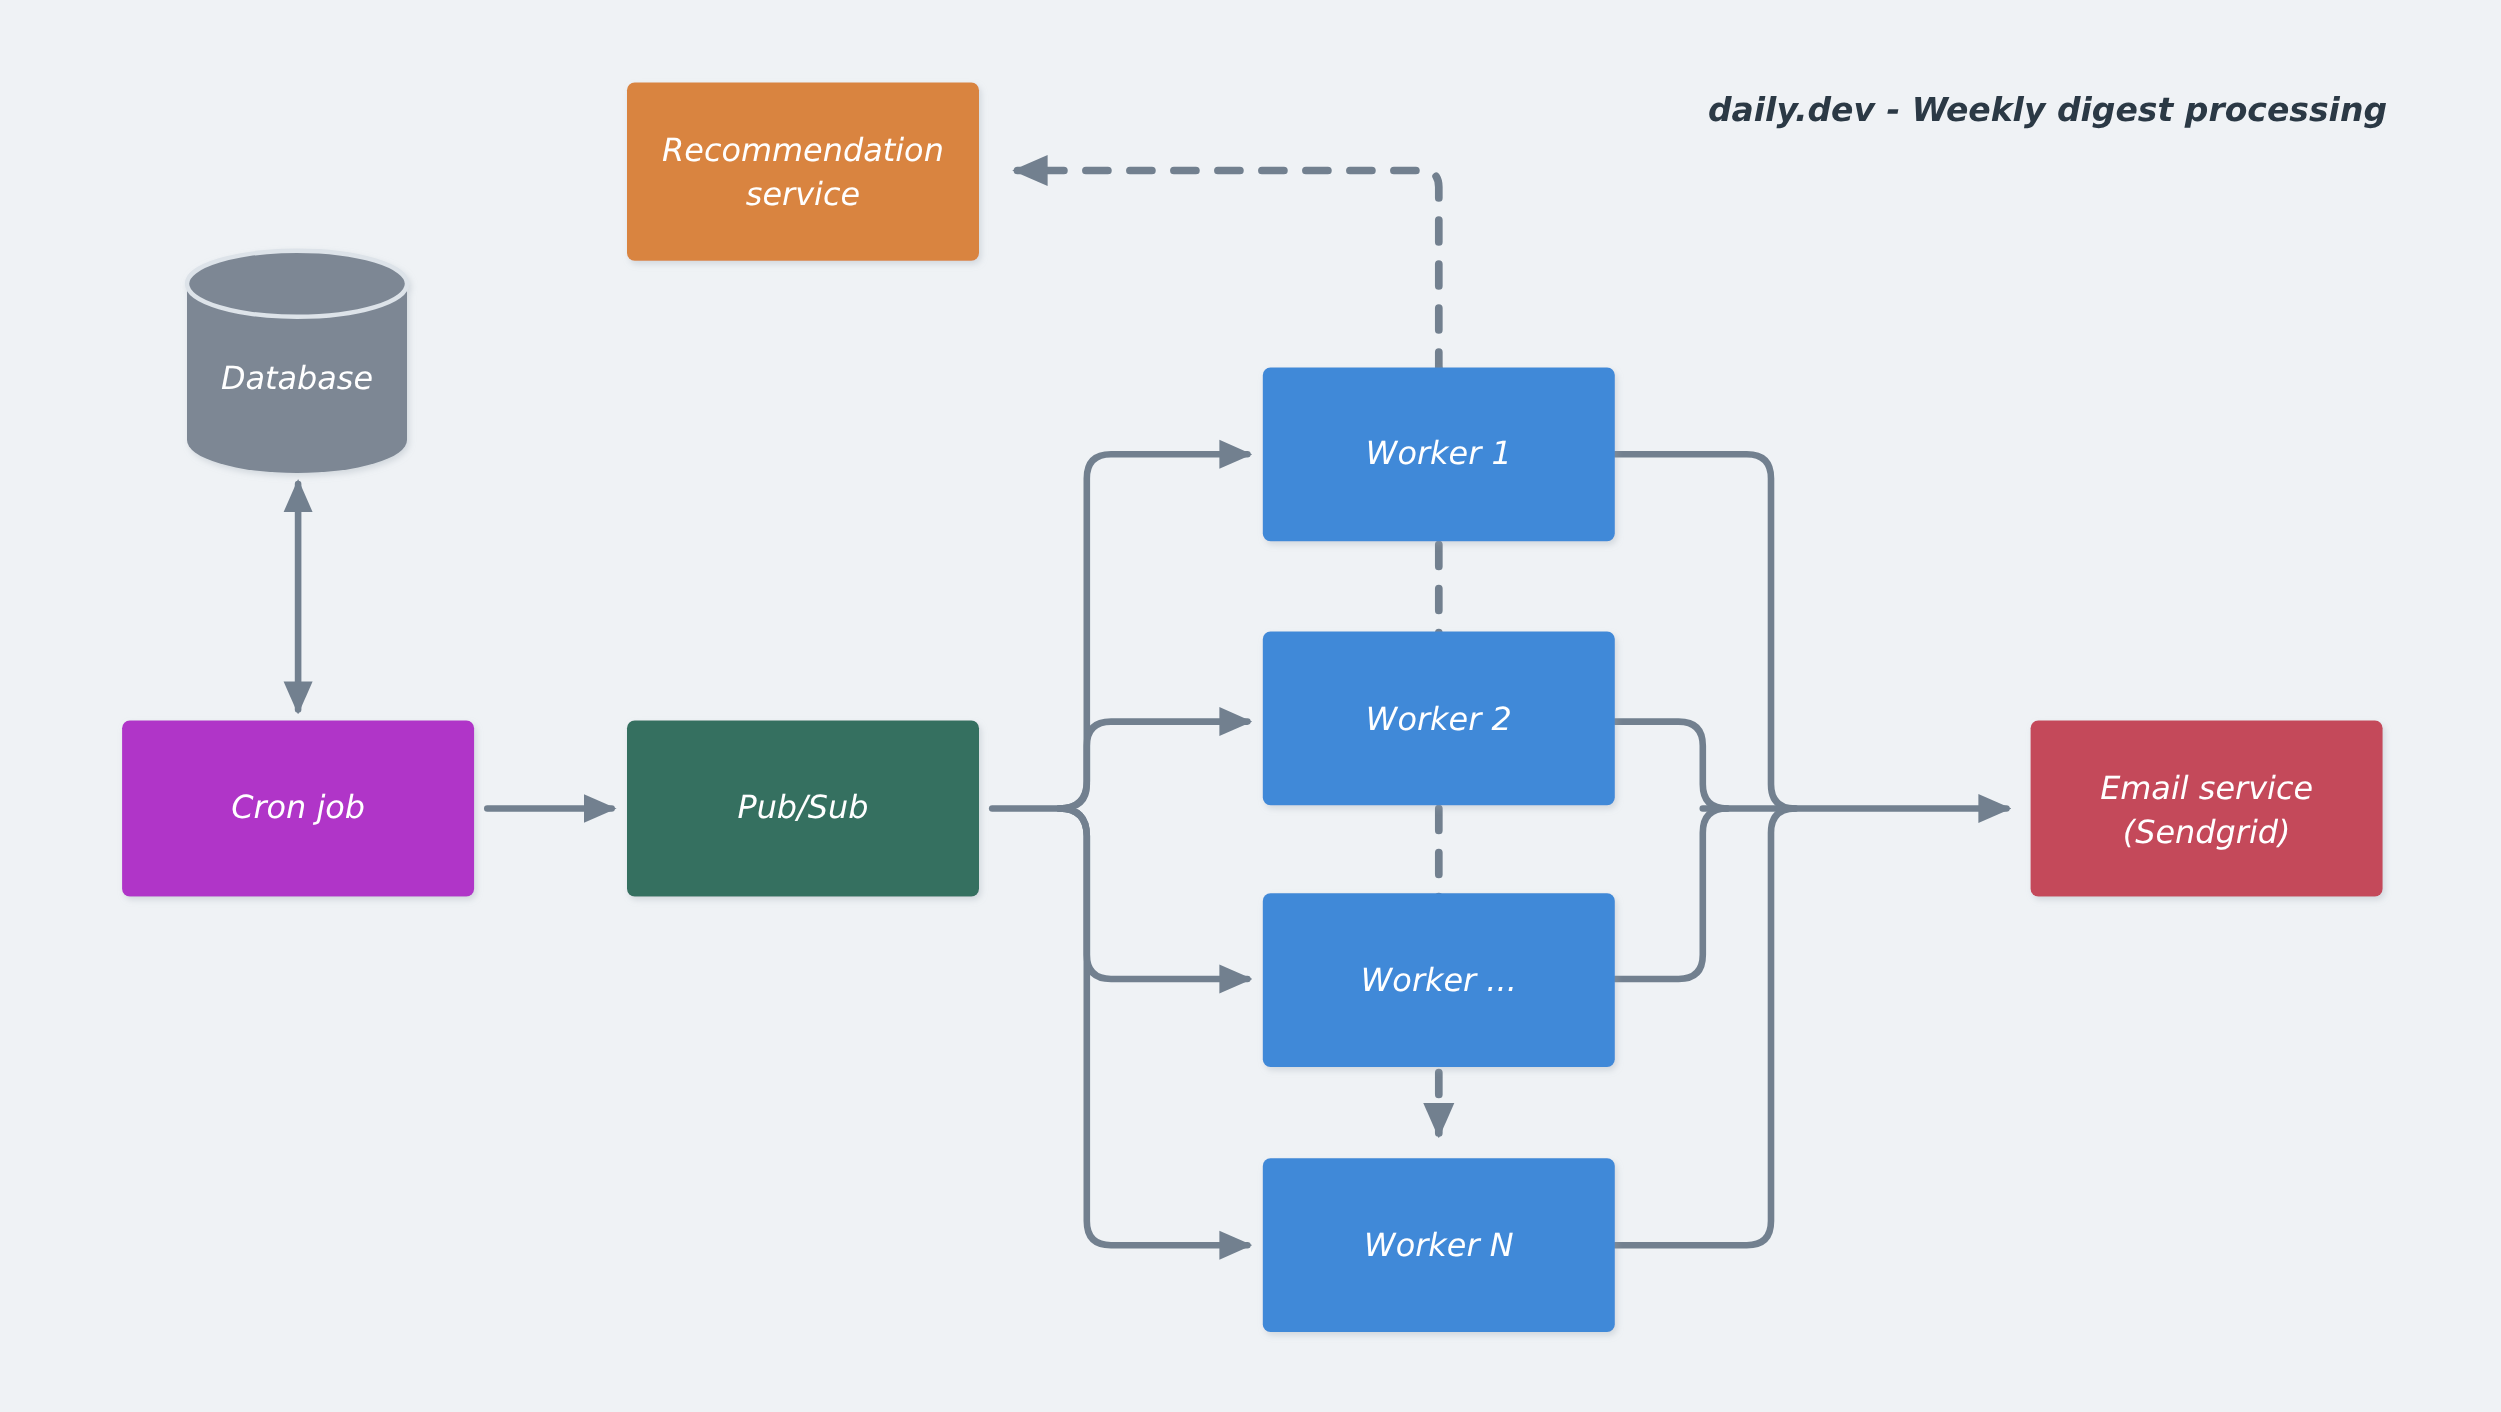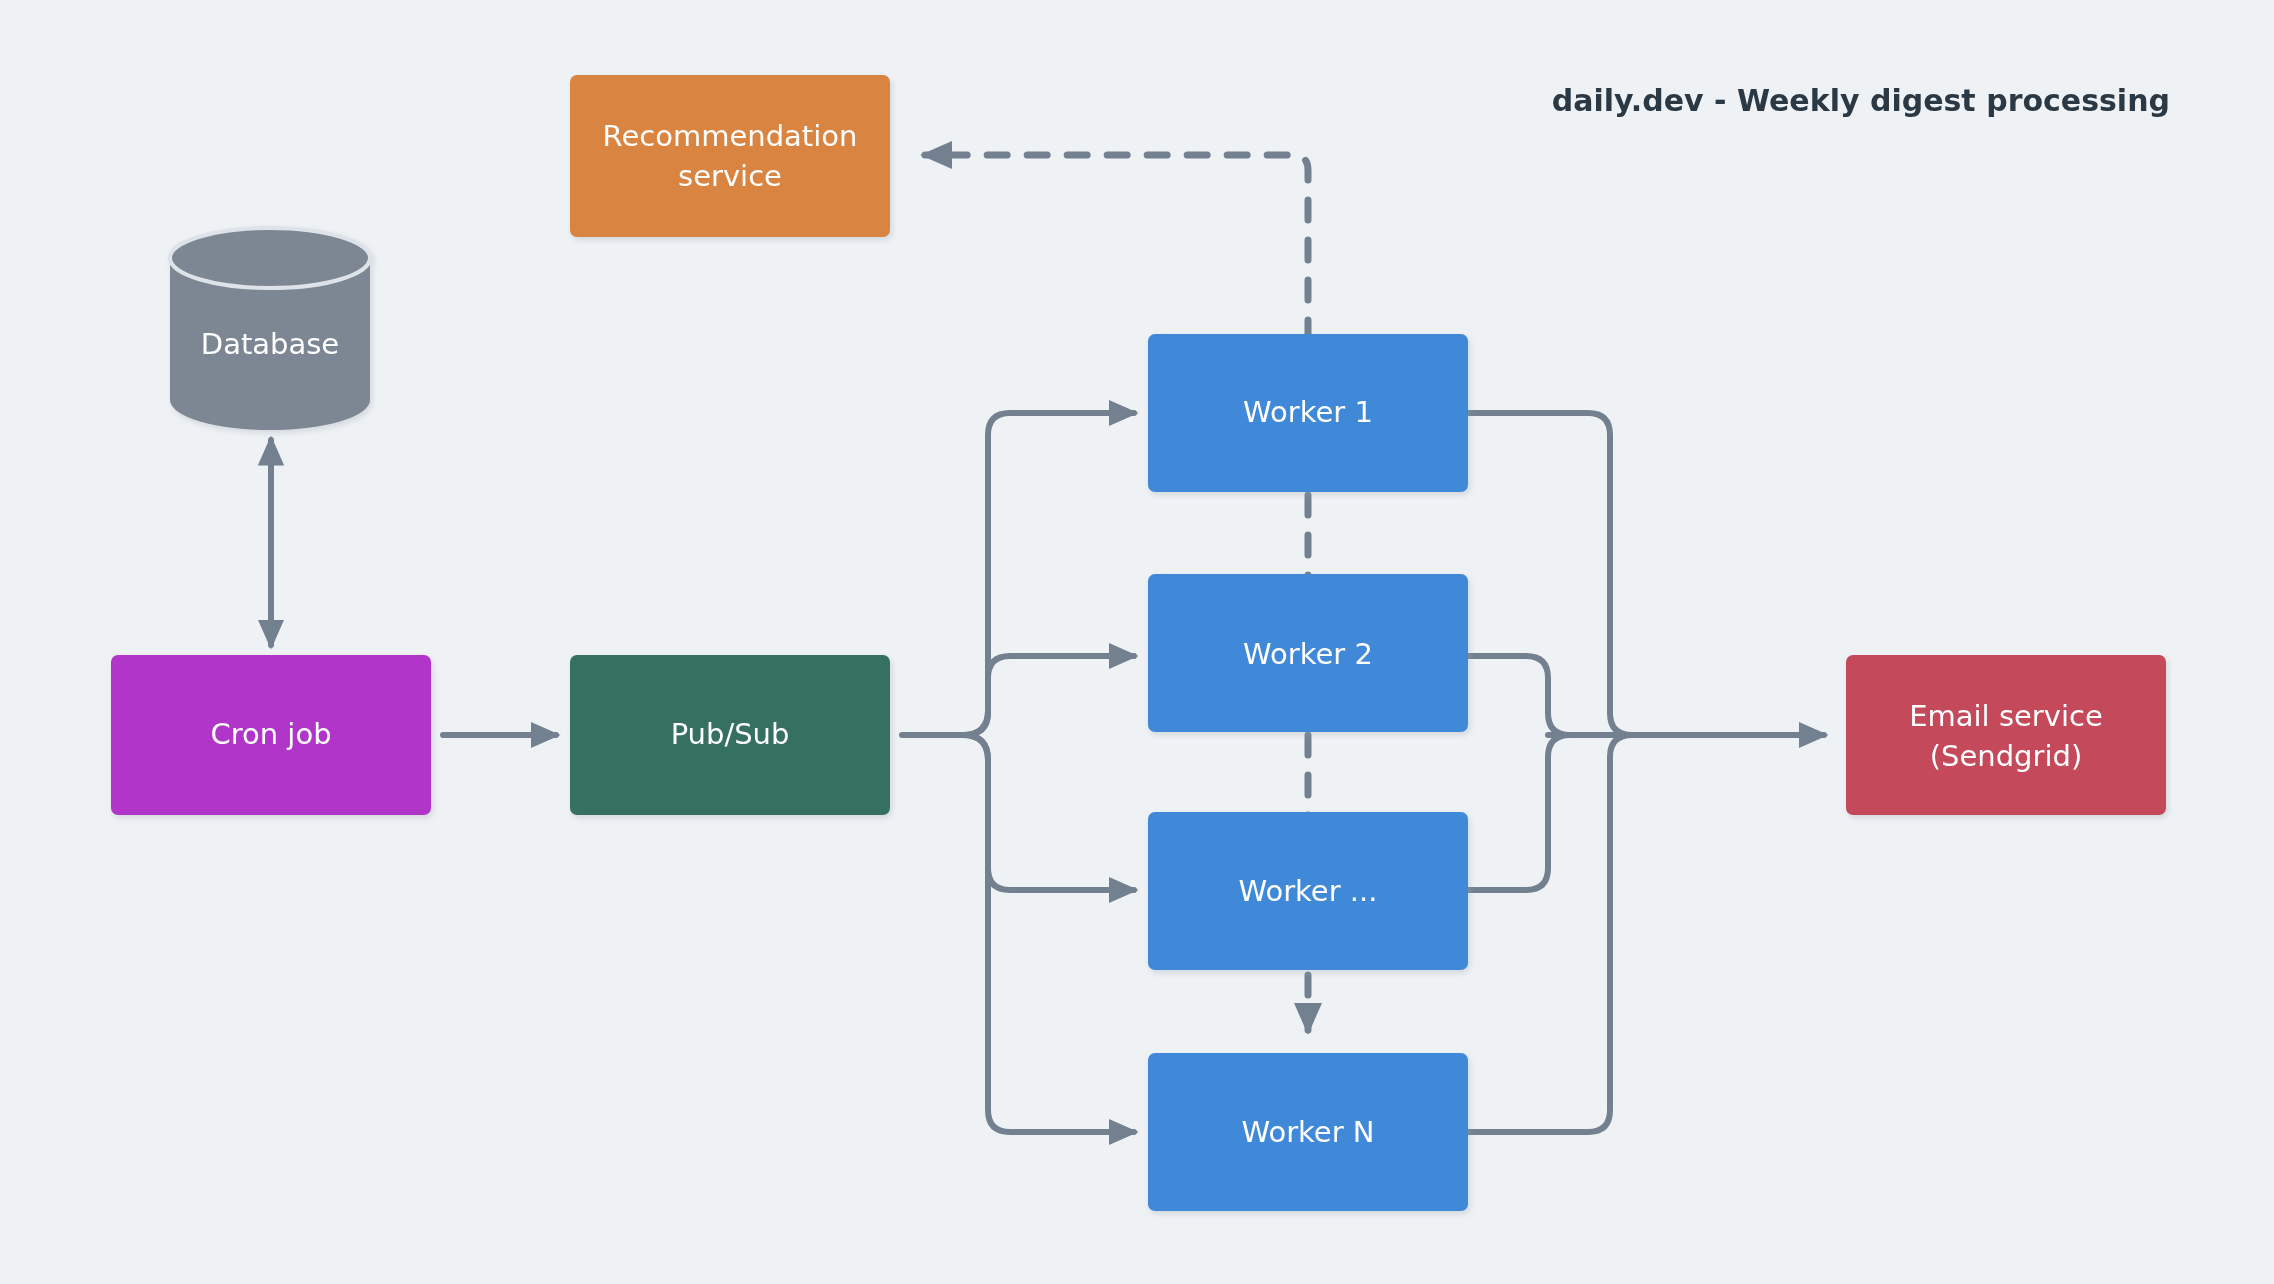--- a/index.html
+++ b/index.html
@@ -11,20 +11,21 @@
     width: 2274px;
     height: 1284px;
     overflow: hidden;
     font-family: "DejaVu Sans", sans-serif;
   }
   #diagram-root {
     position: relative;
     width: 2274px;
     height: 1284px;
     background: #eff2f5;
+    font-style: italic;
   }
   svg#flow {
     position: absolute;
     top: 0;
     left: 0;
     width: 2274px;
     height: 1284px;
     display: block;
   }
   .node-rect {

